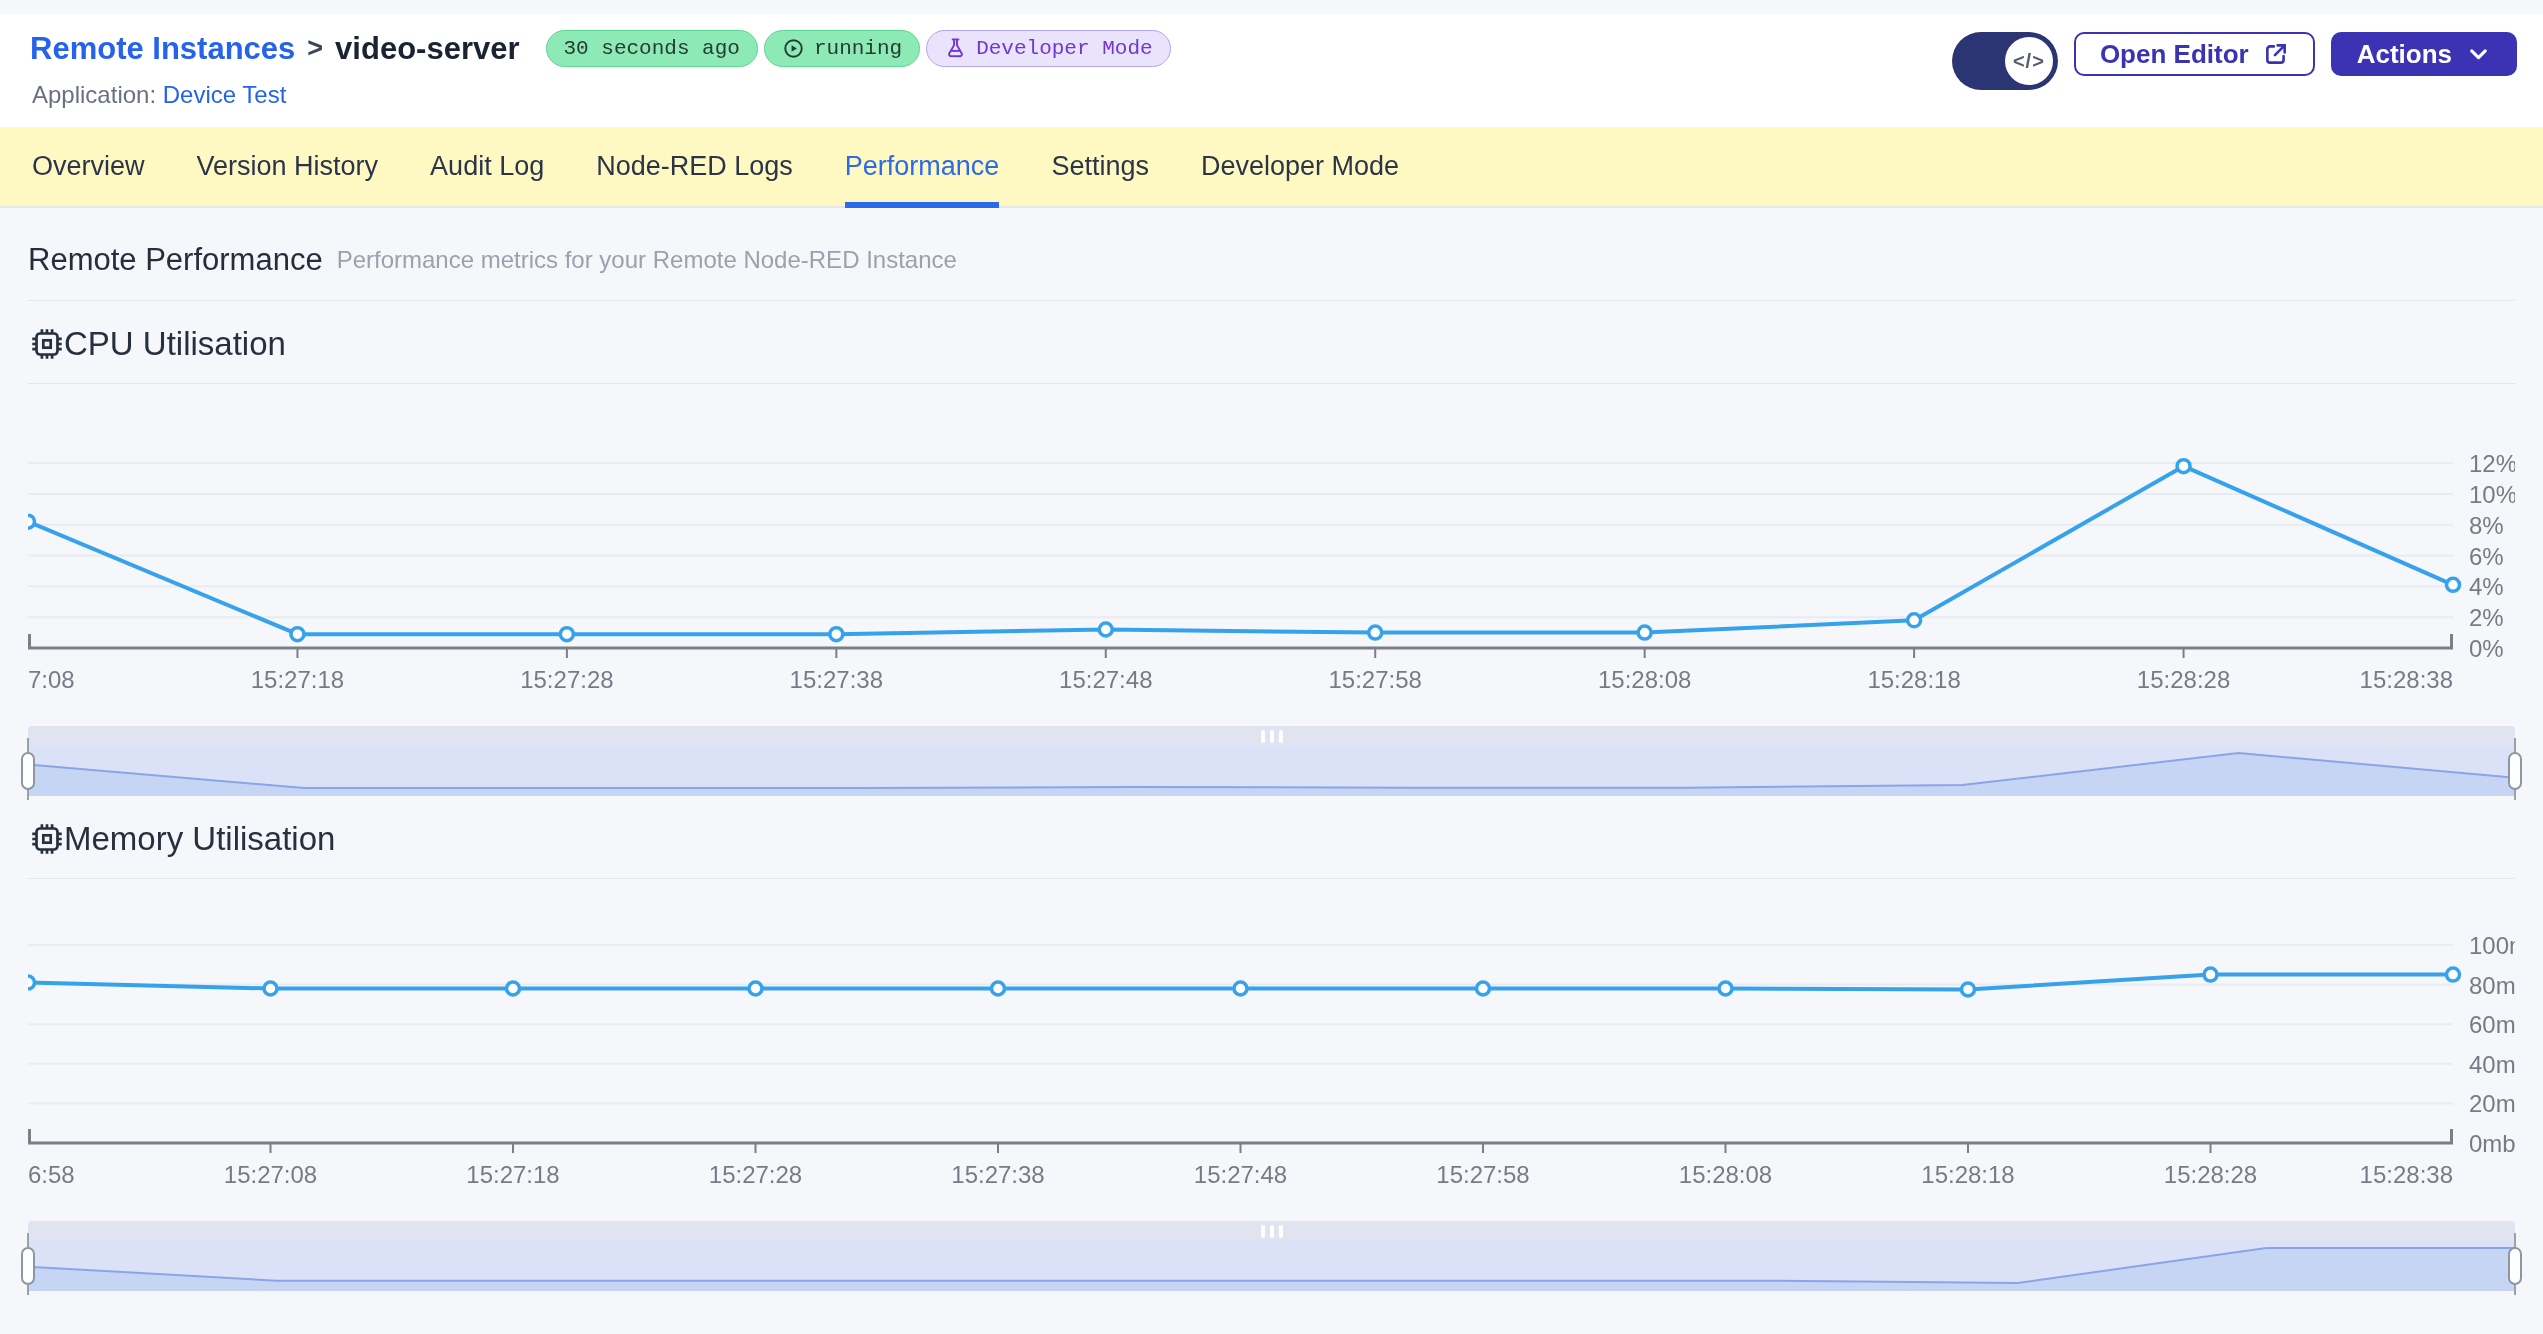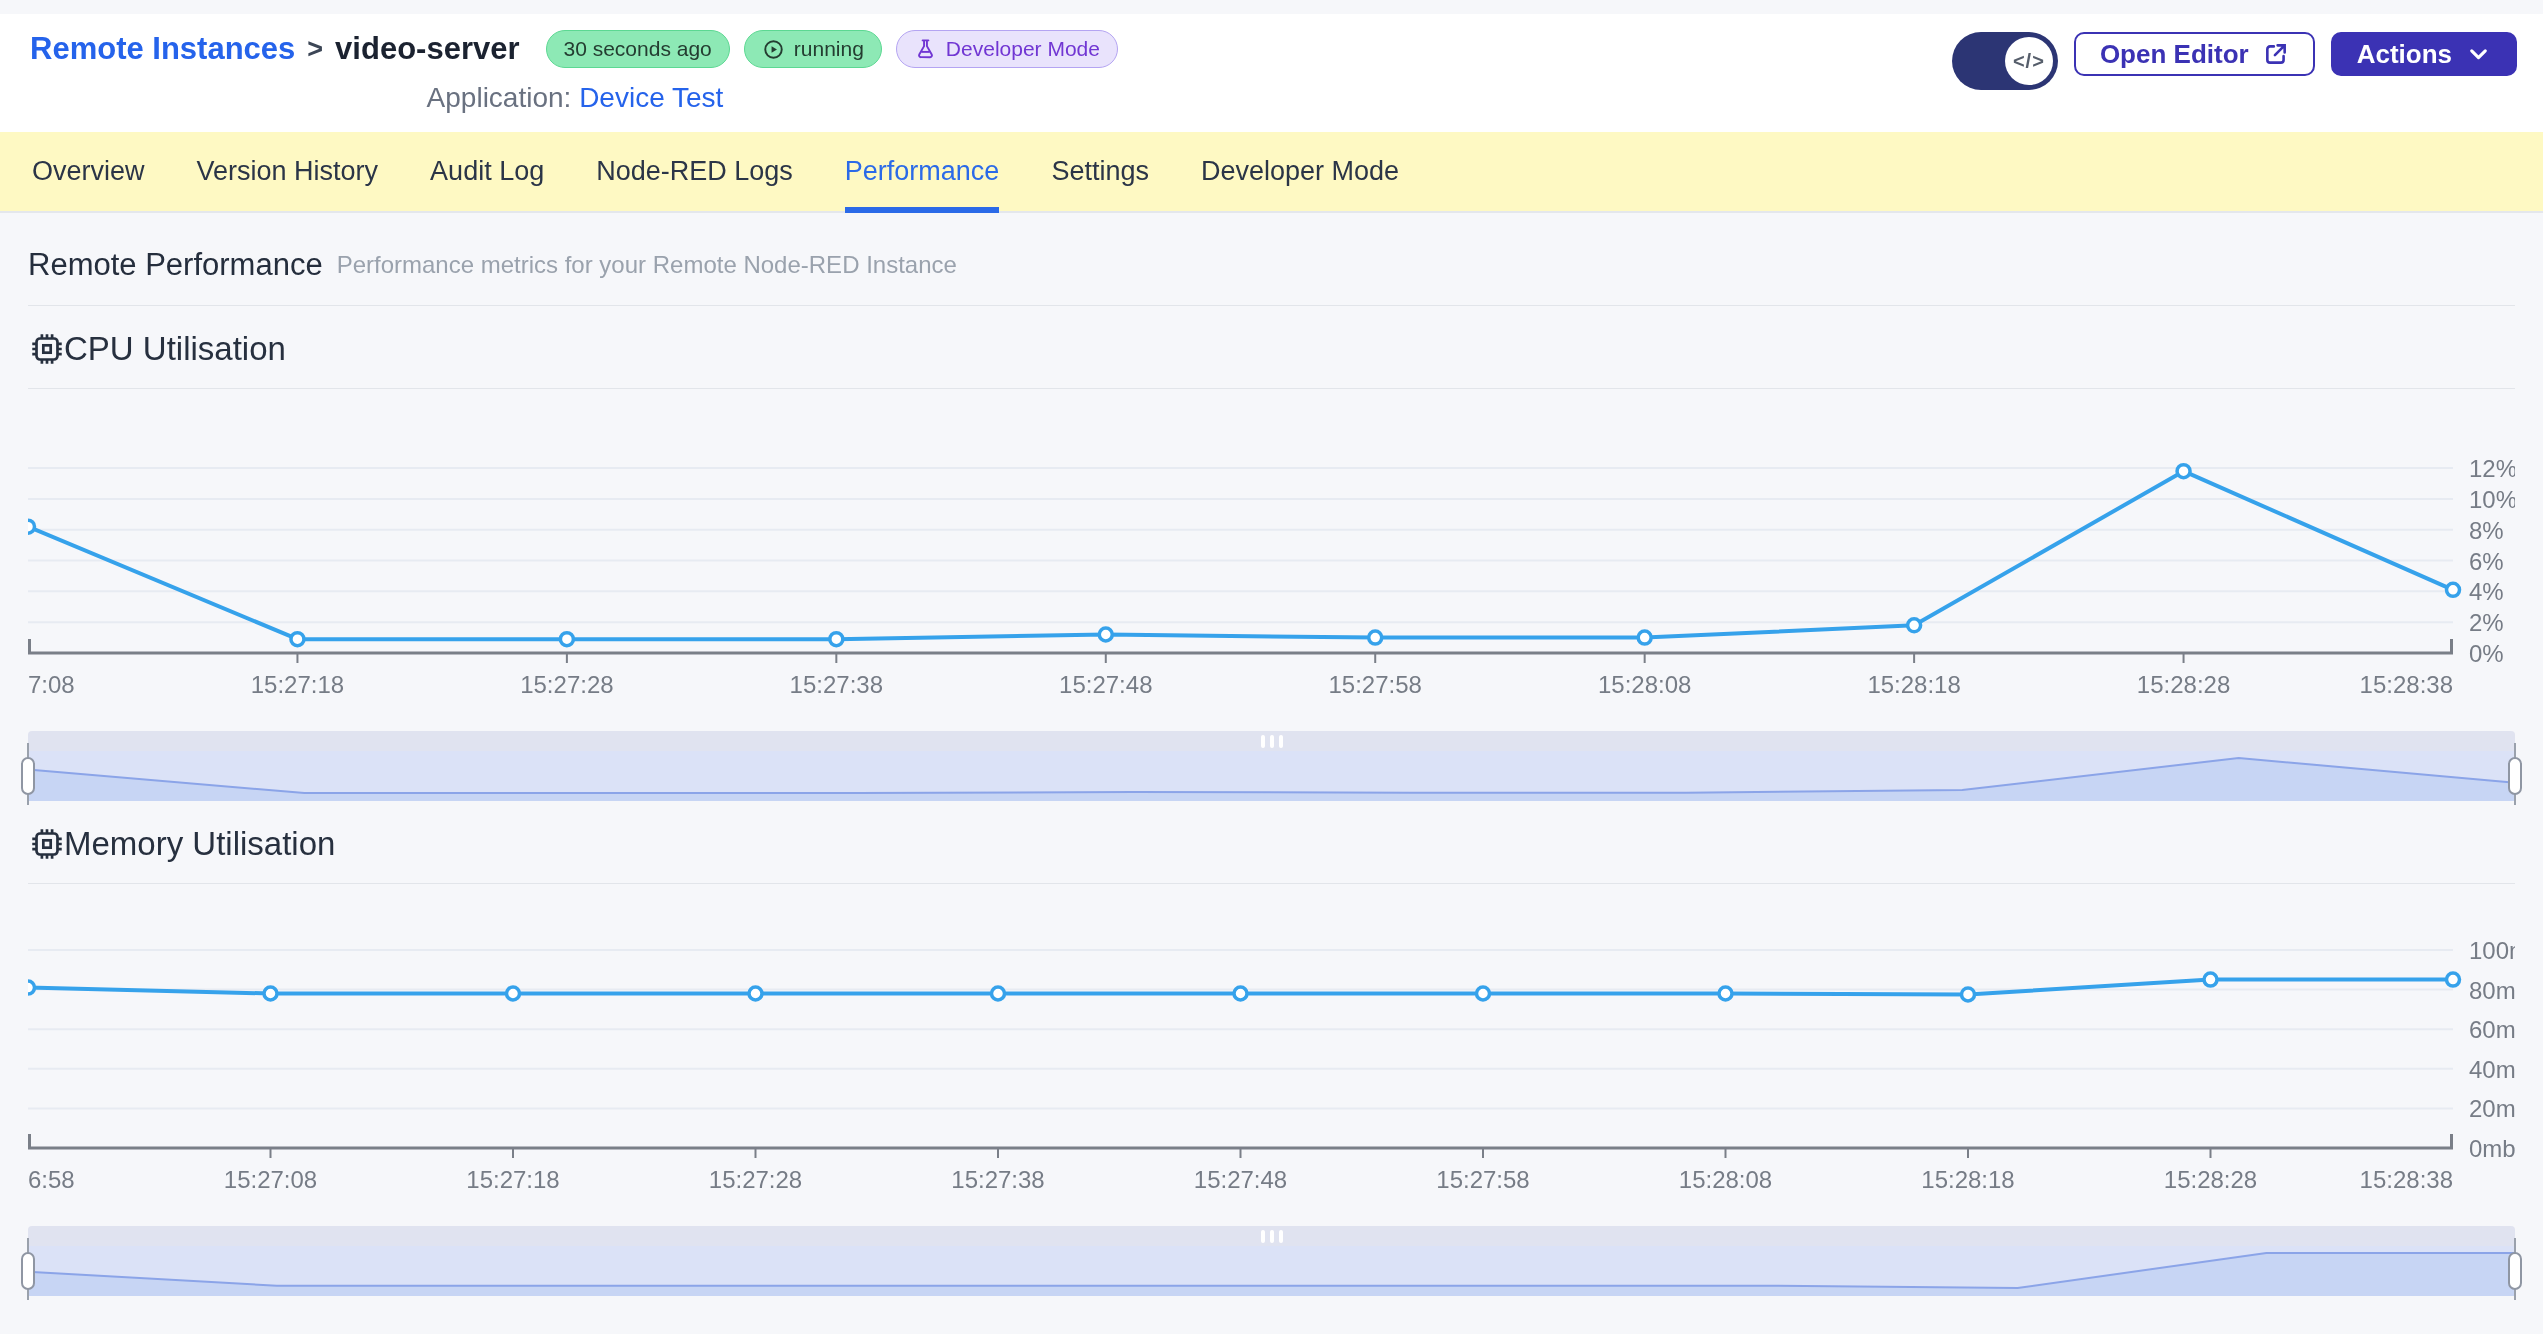--- a/index.html
+++ b/index.html
@@ -8,26 +8,26 @@
     width:2543px; height:1334px; overflow:hidden;
     font-family:"Liberation Sans", sans-serif;
     background:#f6f7fa; color:#27303f;
   }
   
   .topbar { background:#fff; padding:16px 26px 0 30px; display:flex; justify-content:space-between;margin-top:14px; }
   .crumb-row { display:flex; align-items:center; }
   .crumb-link { color:#2563eb; font-weight:700; font-size:31px; cursor:pointer; }
   .crumb-sep { color:#3c4656; font-size:27px; font-weight:700; margin:0 12px; }
   .instance-name { color:#1b2230; font-weight:700; font-size:31px; }
-  .badges { display:flex; gap:14px; margin-left:26px; }
+  .badges { display:flex; gap:6px; margin-left:26px;font-family:Liberation Mono, monospace; }
   .badge { font-size:21px; padding:6px 17px; border-radius:999px; display:inline-flex; align-items:center; gap:9px; white-space:nowrap; }
   .badge.green { background:#8de9b5; border:1.5px solid #5cd892; color:#243d31; }
   .badge.purple { background:#e9e3fc; border:1.5px solid #b4a4f2; color:#7136d3; }
   .badge svg { display:block; }
-  .app-row { font-size:28px; color:#697180; margin:14px 0 18px 2px;text-align:center; }
+  .app-row { font-size:24px; color:#697180; margin:14px 0 18px 2px; }
   .app-link { color:#2563eb; cursor:pointer; }
   .topbar-right { display:flex; gap:16px; align-items:flex-start; padding-top:2px; }
   .code-toggle { width:106px; height:58px; border-radius:29px; background:#2c3574; display:flex; align-items:center; justify-content:flex-end; padding-right:5px; cursor:pointer; }
   .code-circle { width:48px; height:48px; border-radius:50%; background:#fff; display:flex; align-items:center; justify-content:center; font-size:20px; font-weight:700; color:#565e6b; letter-spacing:1px; }
   .btn { height:44px; padding:0 24px; border-radius:10px; font-weight:700; font-size:26px; display:flex; align-items:center; gap:14px; cursor:pointer; font-family:inherit; }
   .btn-outline { background:#fff; border:2px solid #3b32b4; color:#3b32b4; }
   .btn-solid { background:#3b32b4; border:2px solid #3b32b4; color:#fff; }
   
   .tabs { background:#fef9c3; display:flex; gap:52px; padding:24px 0 0 32px; border-bottom:2px solid #e4e7ec; }
   .tab { font-size:27px; color:#2b3547; padding-bottom:24px; position:relative; cursor:pointer; white-space:nowrap; }

